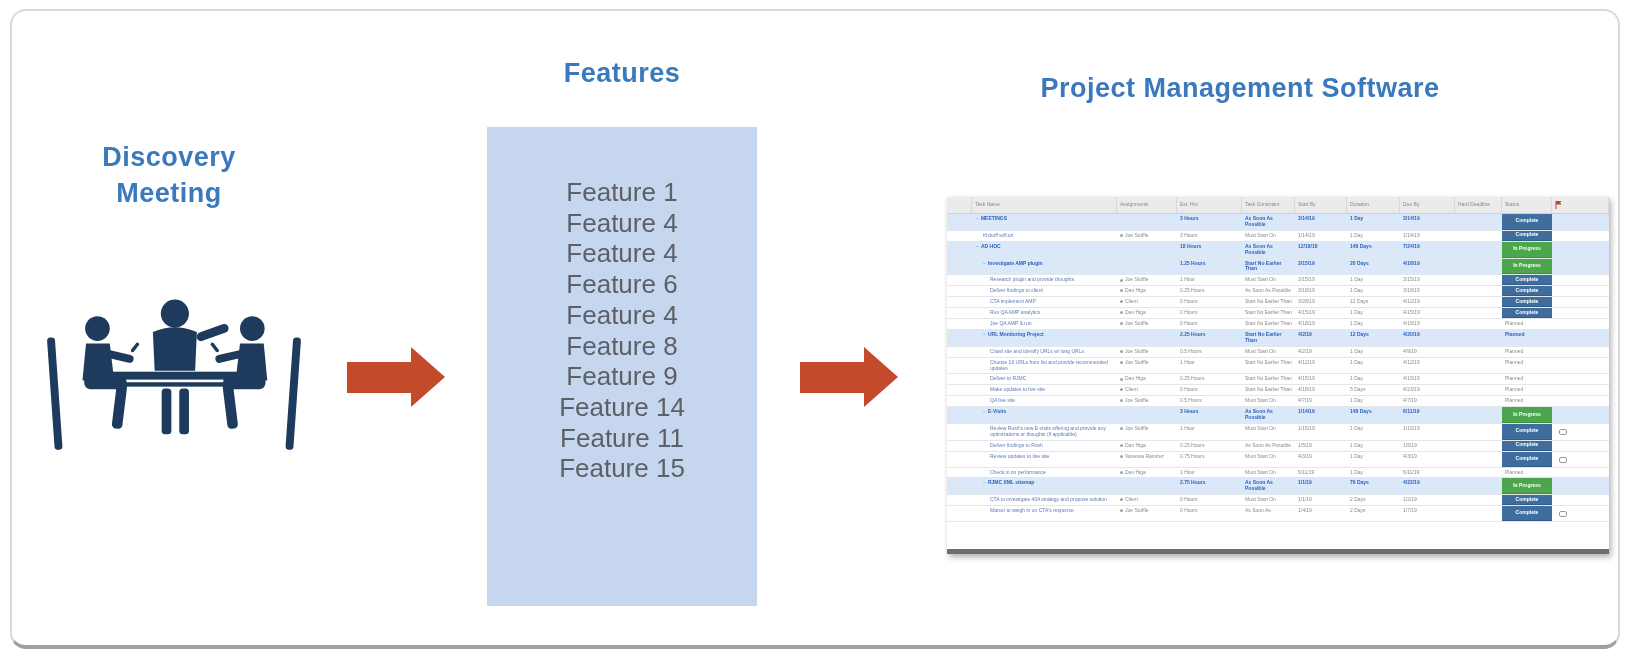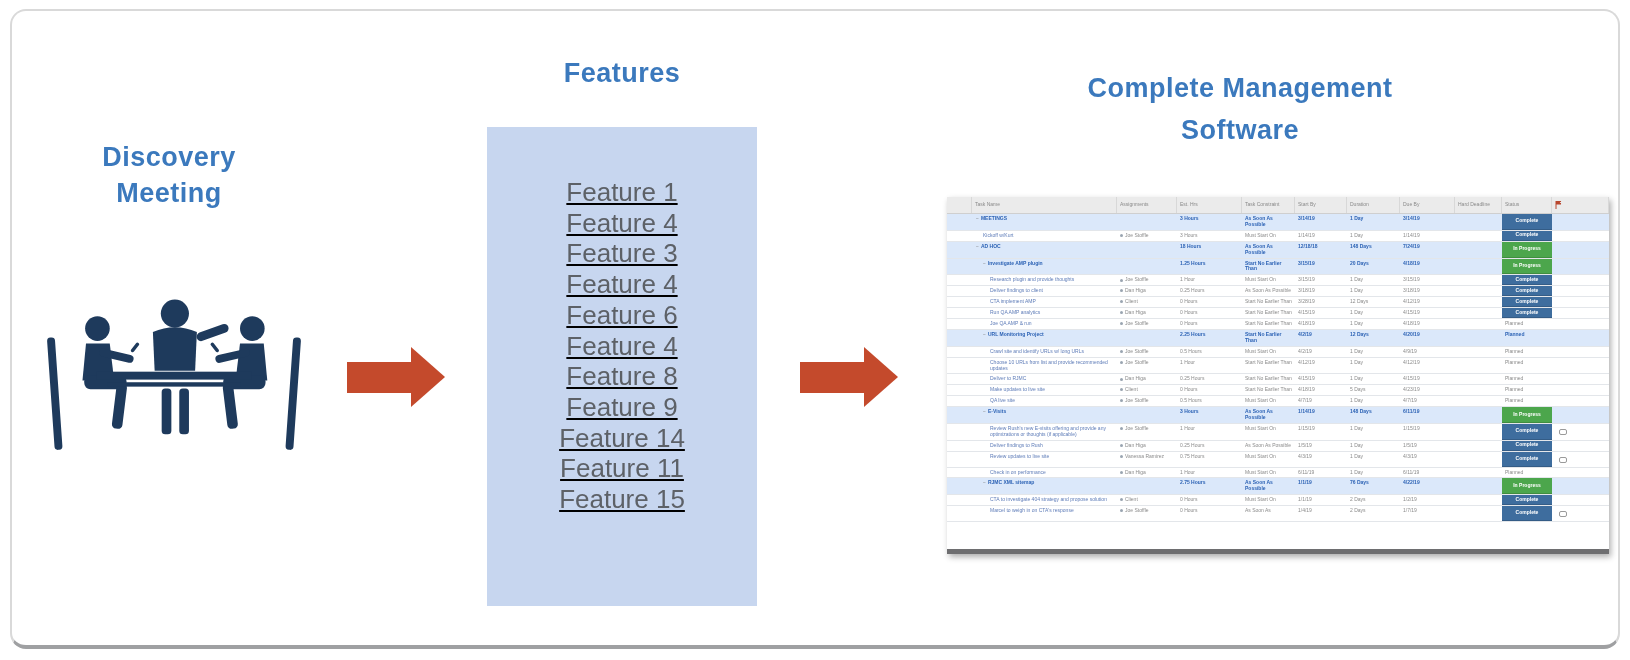--- a/index.html
+++ b/index.html
@@ -17,21 +17,21 @@
   
   .meeting{position:absolute;left:30px;top:276px;width:264px;height:172px;}
 
   
   .arrow{position:absolute;width:98px;height:60px;}
   .arrow-1{left:335px;top:336px;}
   .arrow-2{left:788px;top:336px;}
 
   
   .feature-box{position:absolute;left:475px;top:116px;width:270px;height:479px;background:#c7d6ef;
-    box-sizing:border-box;padding-top:50px;text-align:center;text-decoration:underline;}
+    box-sizing:border-box;padding-top:50px;text-align:center;}
   .feature-item{font-size:26px;line-height:30.7px;color:#5d6167;}
 
   
   .pm-shot{position:absolute;left:935px;top:186px;width:662px;height:357px;background:#fff;
     box-shadow:2px 3px 6px rgba(0,0,0,.32);overflow:hidden;filter:blur(0.45px);font-size:5px;}
   .t-row{display:grid;grid-template-columns:25px 145px 60px 65px 53px 52px 53px 55px 47px 50px 57px;
     border-bottom:1px solid #e3e6ea;background:#fff;}
   .t-head{background:#ebebeb;border-bottom:1px solid #cfcfcf;height:16px;}
   .t-head .cell{color:#8a8a8a;border-right:1px solid #d8d8d8;display:flex;align-items:center;}
   .cell{padding:2px 3px;line-height:5.9px;color:#8b8b8b;overflow:hidden;box-sizing:border-box;}
@@ -95,39 +95,38 @@
     <g fill="#c44a2c">
       <rect x="0" y="15" width="64" height="31"></rect>
       <polygon points="64,0 98,30 64,60"></polygon>
     </g>
   </svg>
 
   <div class="h-blue t-features">Features</div>
   <div class="feature-box">
       <div class="feature-item">Feature 1</div>
       <div class="feature-item">Feature 4</div>
-      <div class="feature-item">Feature 3</div>
       <div class="feature-item">Feature 4</div>
       <div class="feature-item">Feature 6</div>
       <div class="feature-item">Feature 4</div>
       <div class="feature-item">Feature 8</div>
       <div class="feature-item">Feature 9</div>
       <div class="feature-item">Feature 14</div>
       <div class="feature-item">Feature 11</div>
       <div class="feature-item">Feature 15</div>
     </div>
 
   <svg class="arrow arrow-2" viewBox="0 0 98 60" xmlns="http://www.w3.org/2000/svg">
     <g fill="#c44a2c">
       <rect x="0" y="15" width="64" height="31"></rect>
       <polygon points="64,0 98,30 64,60"></polygon>
     </g>
   </svg>
 
-  <div class="h-blue t-pm">Complete Management Software</div>
+  <div class="h-blue t-pm">Project Management Software</div>
 
   <div class="pm-shot">
     <div class="t-row t-head" id="pm-head">
         <div class="cell"></div>
         <div class="cell">Task Name</div>
         <div class="cell">Assignments</div>
         <div class="cell">Est. Hrs</div>
         <div class="cell">Task Constraint</div>
         <div class="cell">Start By</div>
         <div class="cell">Duration</div>

